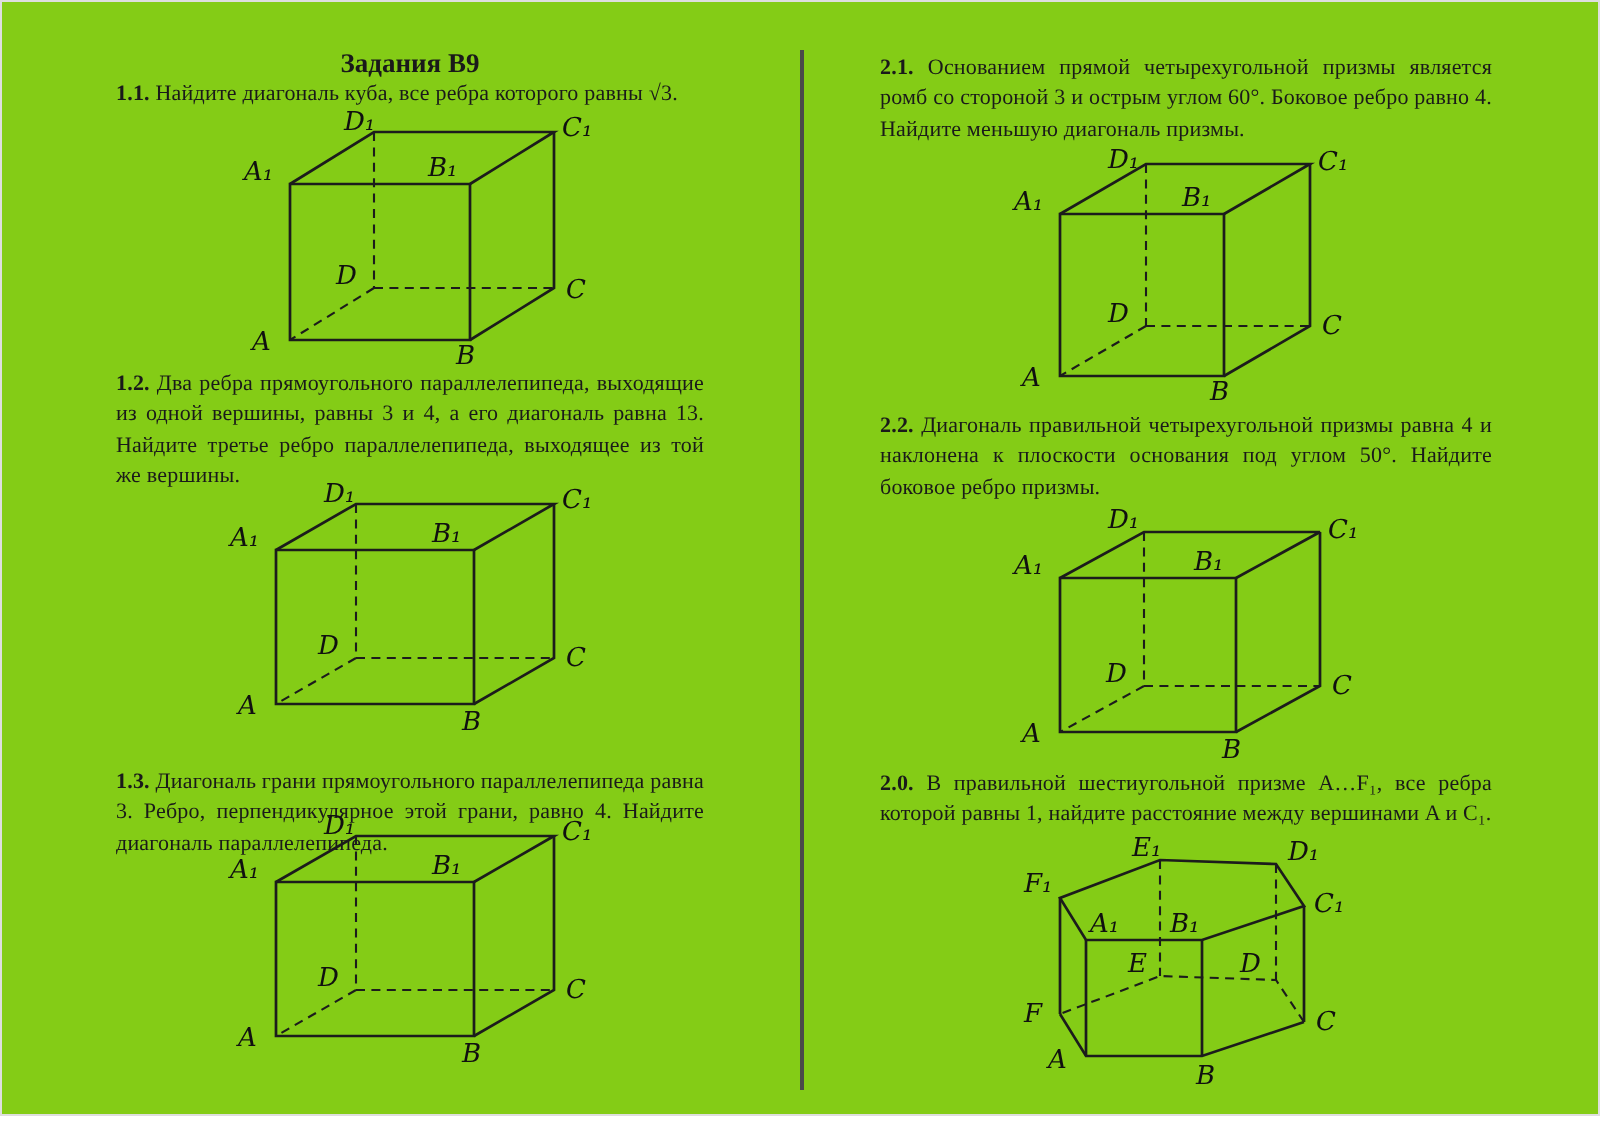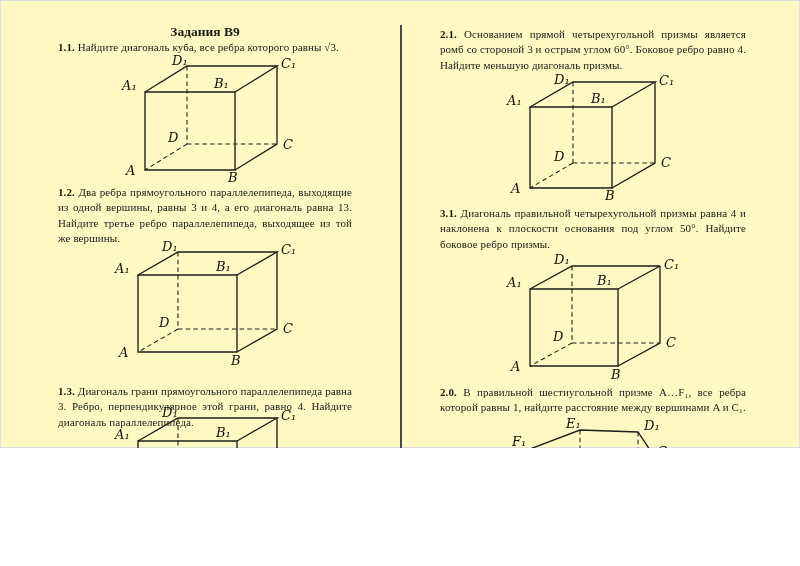--- a/index.html
+++ b/index.html
@@ -1,17 +1,17 @@
 <!DOCTYPE html>
 <html><head>
 <meta charset="utf-8">
 <style>
   html,body{margin:0;padding:0;background:#ffffff;}
   #page{
-    position:relative;width:800px;height:448px;background:#fef9c3;
+    position:relative;width:800px;height:558px;background:#84cc16;
     font-family:"Liberation Serif","DejaVu Serif",serif;color:#1a1a1a;
     overflow:hidden;box-shadow:inset 0 0 0 1px #dedede;
   }
   .title{
     position:absolute;left:58px;top:24px;width:294px;margin:0;
     font-size:13.5px;font-weight:bold;text-align:center;
   }
   .prob{
     position:absolute;margin:0;font-size:11px;line-height:15.3px;
     text-align:justify;letter-spacing:.1px;
@@ -131,21 +131,21 @@
       <text x="66" y="12">D₁</text>
       <text x="171" y="13">C₁</text>
       <text x="19" y="33">A₁</text>
       <text x="103" y="31">B₁</text>
       <text x="66" y="89">D</text>
       <text x="173" y="95">C</text>
       <text x="23" y="121">A</text>
       <text x="117" y="128">B</text>
     </svg>
 
-    <p class="prob" style="top:206px"><b class="num">3.1.</b>
+    <p class="prob" style="top:206px"><b class="num">2.2.</b>
       <span>Диагональ правильной четырехугольной призмы равна 4 и наклонена к плоскости основания под углом 50°. Найдите боковое ребро призмы.</span></p>
 
     <svg class="fig" style="left:488px;top:248px" width="220" height="134" viewBox="0 0 220 134">
       <g class="solid">
         <path d="M42,41 H130 V118 H42 Z"></path>
         <path d="M42,41 L84,18 H172 L130,41"></path>
         <path d="M130,118 L172,95 V18"></path>
       </g>
       <g class="dash">
         <path d="M84,18 V95"></path>

